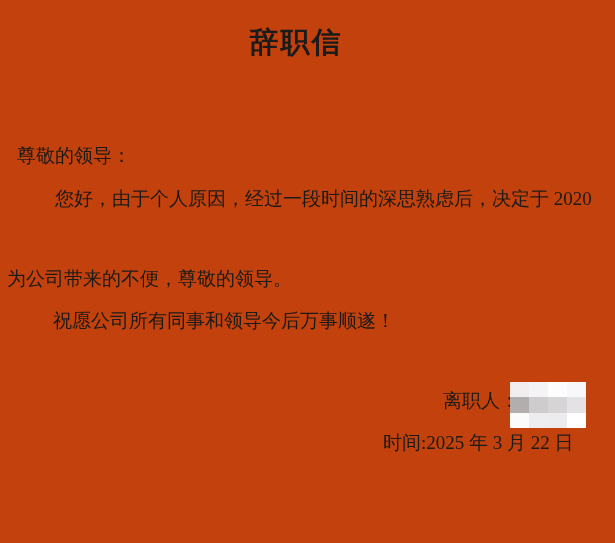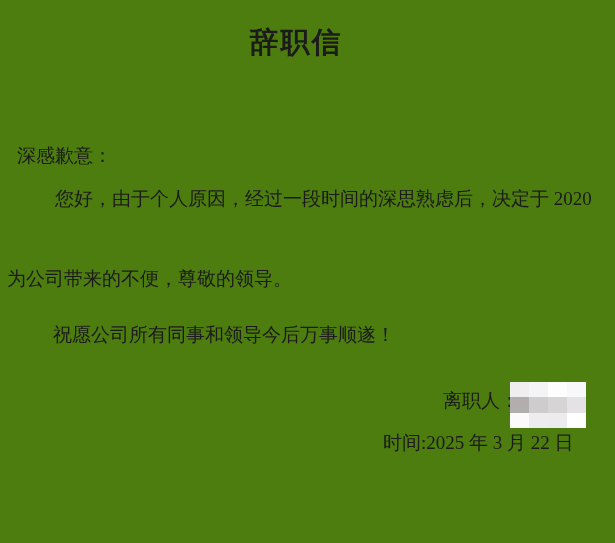--- a/index.html
+++ b/index.html
@@ -26,21 +26,21 @@
   .text-line {
     position: absolute;
     font-size: 19px;
     line-height: 40px;
     white-space: nowrap;
   }
   .salutation   { top: 136px; left: 17px; }
   .p1-l1        { top: 179px; left: 7px; padding-left: 48px; }
   .p1-l2        { top: 219px; left: 7px; }
   .p1-l3        { top: 259px; left: 7px; }
-  .p2-l1        { top: 315px; left: 7px; padding-left: 46px; }
+  .p2-l1        { top: 301px; left: 7px; padding-left: 46px; }
   .sig-name     { top: 381px; left: 443px; }
   .sig-date     { top: 423px; left: 383px; }
   .mosaic {
     position: absolute;
     top: 382px;
     left: 510px;
     width: 76px;
     height: 46px;
     display: grid;
     grid-template-columns: repeat(4, 1fr);
@@ -58,25 +58,25 @@
     white-space: nowrap;
     color: #dedcdc;
     text-shadow: 1px 1px 1px rgba(120,118,118,0.85),
                  -1px -1px 0 rgba(200,198,198,0.55),
                  2px 2px 2px rgba(150,148,148,0.45);
   }
 </style>
 </head>
 <body>
 
-<div id="screen" style="background: #4d7c0f; color: rgb(27, 27, 27);">
+<div id="screen" style="background: #c2410c; color: rgb(27, 27, 27);">
 
   <div class="doc-title">辞职信</div>
 
-  <div class="text-line salutation">深感歉意：</div>
+  <div class="text-line salutation">尊敬的领导：</div>
 
   <div class="text-line p1-l1">您好，由于个人原因，经过一段时间的深思熟虑后，决定于 2020</div>
 
 
   <div class="text-line p1-l3">为公司带来的不便，尊敬的领导。</div>
 
   <div class="text-line p2-l1">祝愿公司所有同事和领导今后万事顺遂！</div>
 
   <div class="text-line sig-name">离职人：</div>
 

